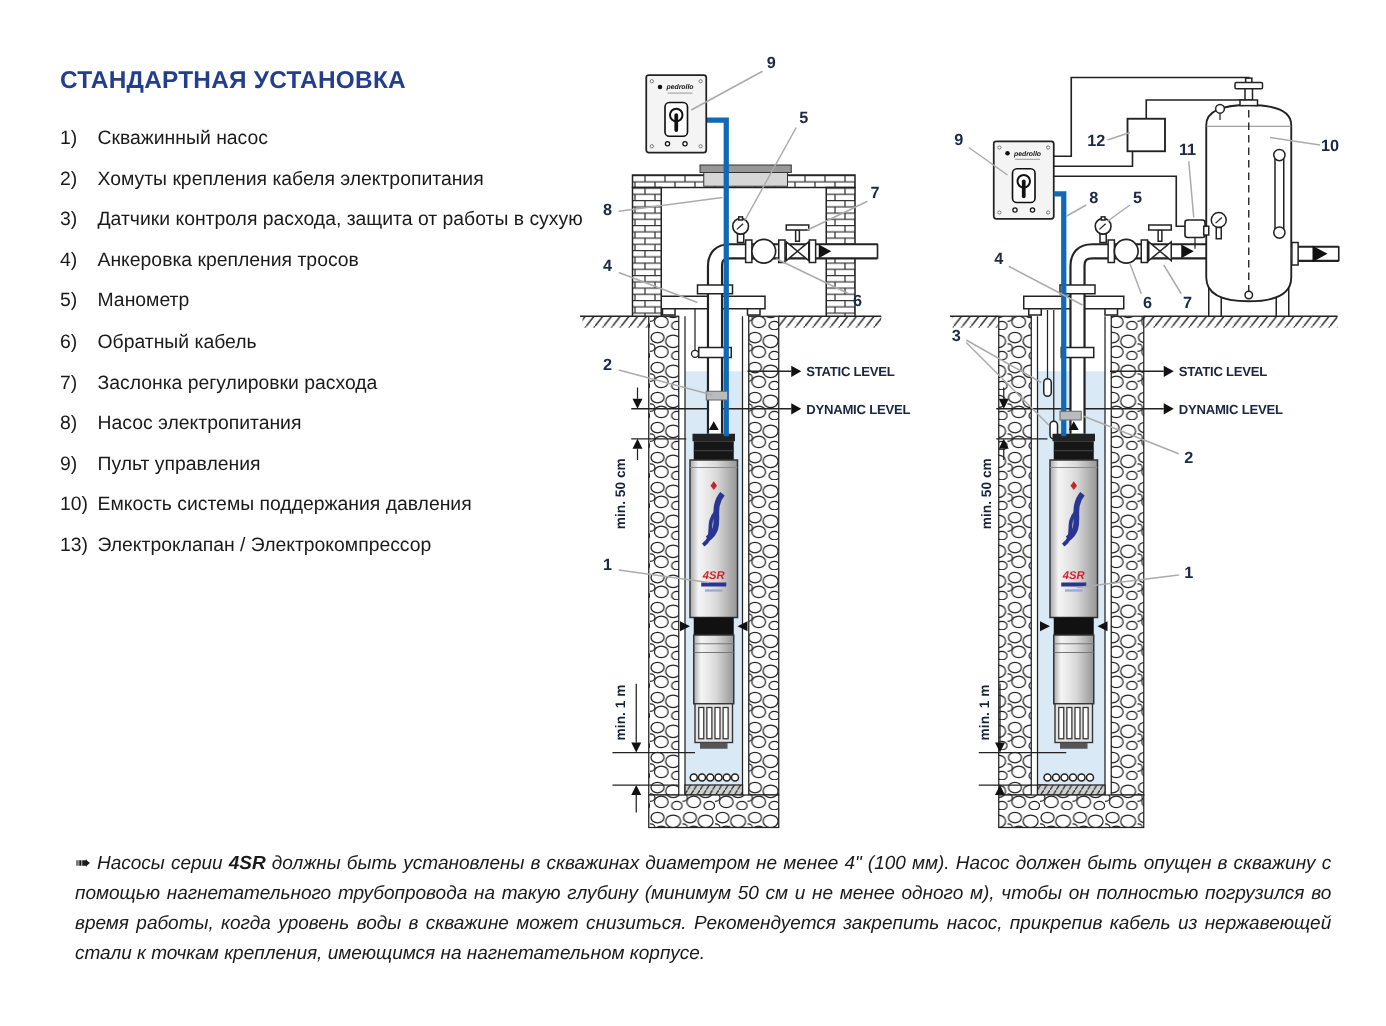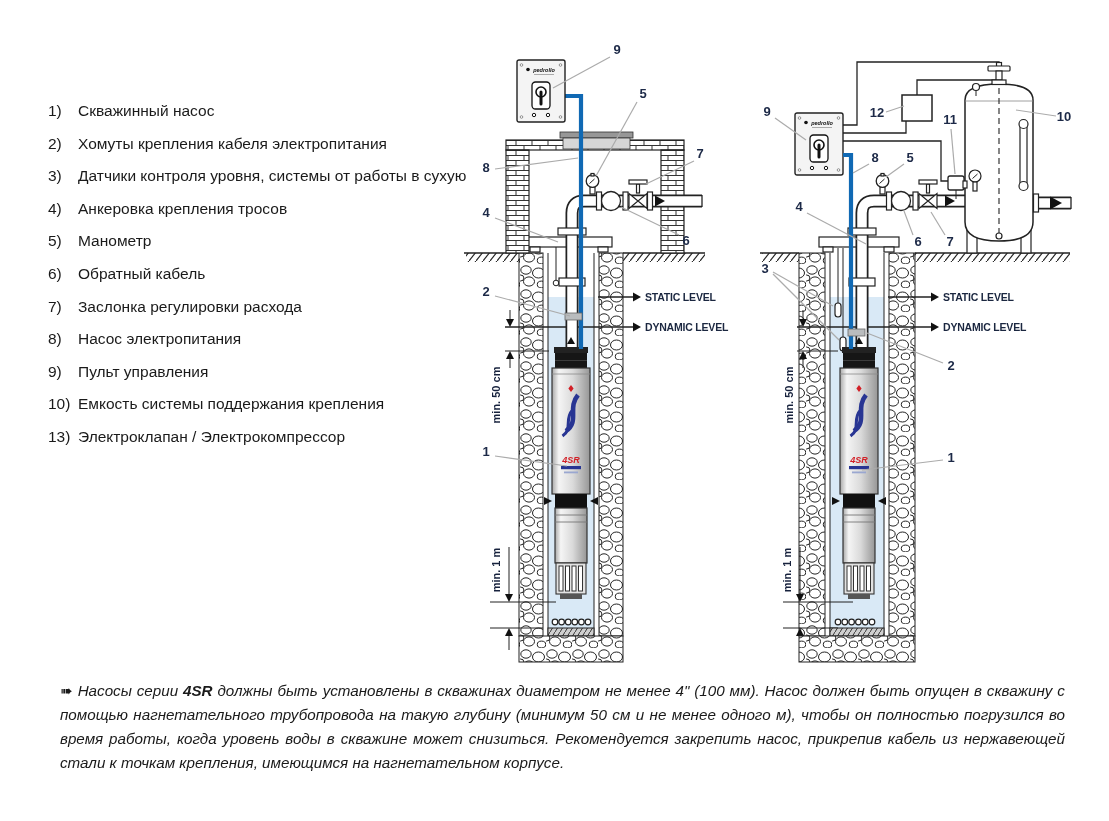--- a/index.html
+++ b/index.html
@@ -26,33 +26,34 @@
   .brand{font-size:5.5px;font-weight:bold;font-style:italic;fill:#111;text-anchor:middle;}
   .footer{position:absolute;left:60px;top:679px;width:1005px;font-size:15.2px;
           line-height:1.58;text-align:justify;margin:0;font-style:italic;}
   .footer .arr{font-weight:bold;}
 </style>
 </head>
 <body>
 
 <div class="page">
 
+  <h1 class="title">СТАНДАРТНАЯ УСТАНОВКА</h1>
 
   <div class="legend">
     <div class="li">
         <span class="n">1)</span>
         <span>Скважинный насос</span>
       </div>
     <div class="li">
         <span class="n">2)</span>
         <span>Хомуты крепления кабеля электропитания</span>
       </div>
     <div class="li">
         <span class="n">3)</span>
-        <span>Датчики контроля уровня, системы от работы в сухую</span>
+        <span>Датчики контроля расхода, защита от работы в сухую</span>
       </div>
     <div class="li">
         <span class="n">4)</span>
         <span>Анкеровка крепления тросов</span>
       </div>
     <div class="li">
         <span class="n">5)</span>
         <span>Манометр</span>
       </div>
     <div class="li">
@@ -66,21 +67,21 @@
     <div class="li">
         <span class="n">8)</span>
         <span>Насос электропитания</span>
       </div>
     <div class="li">
         <span class="n">9)</span>
         <span>Пульт управления</span>
       </div>
     <div class="li">
         <span class="n">10)</span>
-        <span>Емкость системы поддержания крепления</span>
+        <span>Емкость системы поддержания давления</span>
       </div>
     <div class="li">
         <span class="n">13)</span>
         <span>Электроклапан / Электрокомпрессор</span>
       </div>
   </div>
 
   <svg class="diagram-layer" viewBox="0 0 1109 821">
     <defs>
       <linearGradient id="steel" x1="0" y1="0" x2="1" y2="0">

